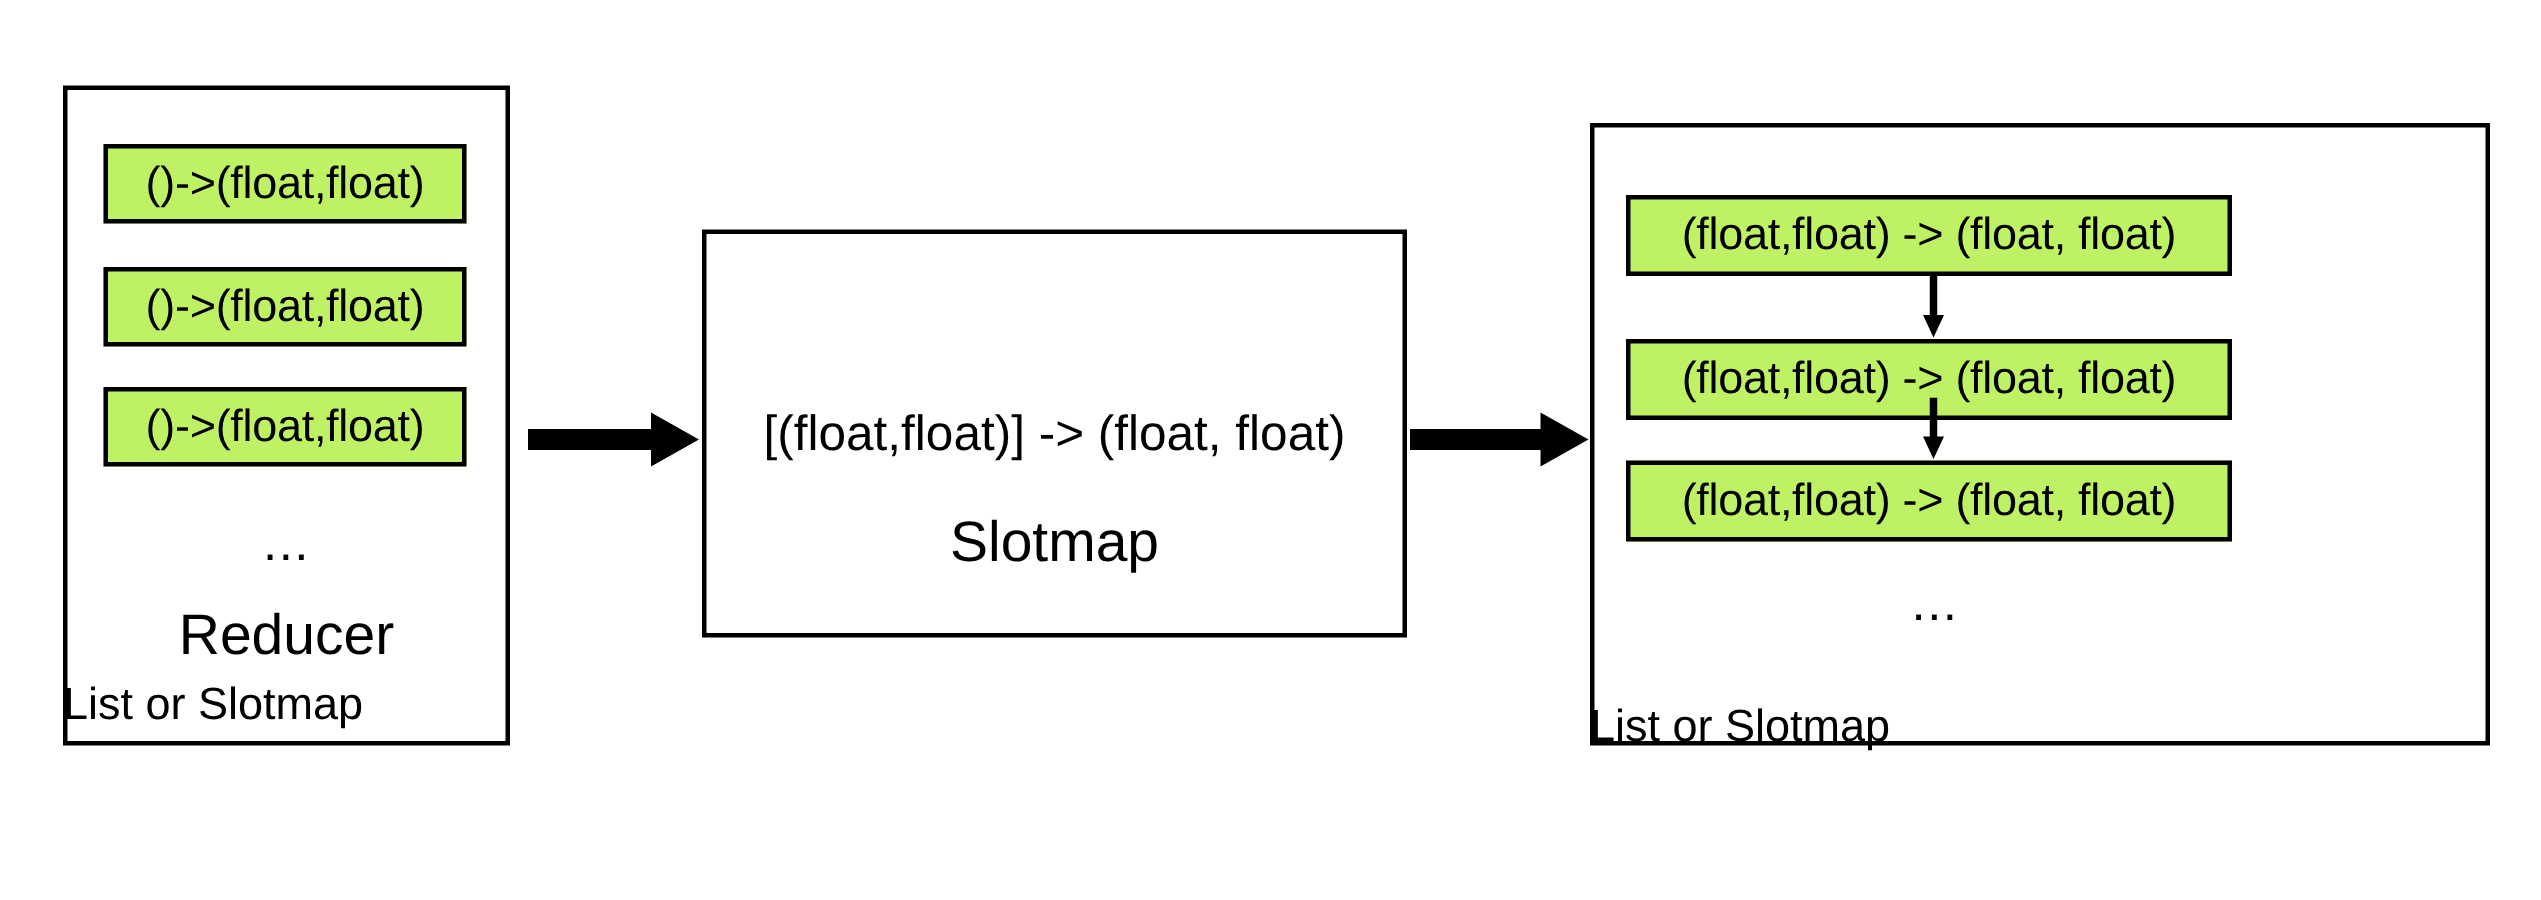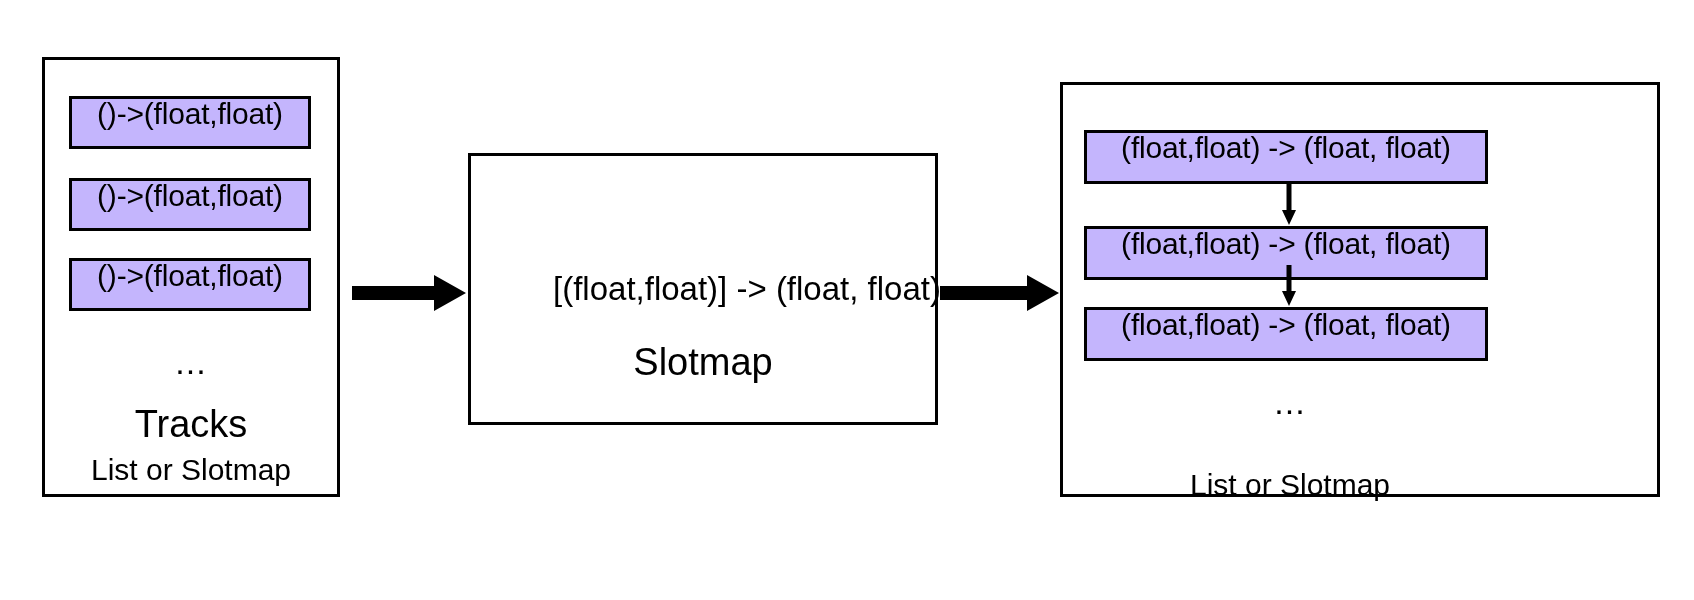--- a/index.html
+++ b/index.html
@@ -25,22 +25,23 @@
     box-sizing: border-box;
     border: 3px solid #000000;
     background: #ffffff;
   }
 
   
   .sig-box {
     position: absolute;
     box-sizing: border-box;
     border: 3px solid #000000;
-    background: #c4b5fd;
+    background: #bef264;
     display: flex;
+    align-items: center;
     justify-content: center;
     white-space: nowrap;
   }
   .sig-text {
     font-size: 30px;
     line-height: 1;
     letter-spacing: -0.2px;
   }
 
   
@@ -53,21 +54,20 @@
   }
   .caption-title {
     position: absolute;
     text-align: center;
     font-size: 38px;
     line-height: 1;
     white-space: nowrap;
   }
   .caption-sub {
     position: absolute;
-    text-align: center;
     font-size: 30px;
     line-height: 1;
     white-space: nowrap;
   }
 
   
   .reducer-signature {
     position: absolute;
     text-align: center;
     font-size: 33px;
@@ -110,34 +110,34 @@
   <div class="sig-box" style="left:69px; top:178px; width:242px; height:53px;">
     <span class="sig-text">()-&gt;(float,float)</span>
   </div>
 
   <div class="sig-box" style="left:69px; top:258px; width:242px; height:53px;">
     <span class="sig-text">()-&gt;(float,float)</span>
   </div>
 
   <div class="caption-ellipsis" style="left:42px; top:345px; width:298px;">...</div>
 
-  <div class="caption-title" style="left:42px; top:405px; width:298px;">Tracks</div>
+  <div class="caption-title" style="left:42px; top:405px; width:298px;">Reducer</div>
 
   <div class="caption-sub" style="left:42px; top:455px; width:298px;">List or Slotmap</div>
 
   <div class="thick-arrow" style="left:352px; top:273px; width:115px;">
     <svg width="115" height="40" viewBox="0 0 115 40" xmlns="http://www.w3.org/2000/svg">
       <path d="M0,13 L82,13 L82,2 L114,20 L82,38 L82,27 L0,27 Z" fill="#000000"></path>
     </svg>
   </div>
 
   <div class="group-box" style="left:468px; top:153px; width:470px; height:272px;">
   </div>
 
-  <div class="reducer-signature" style="left:468px; top:272px; width:470px;margin-left:44px;">[(float,float)] -&gt; (float, float)</div>
+  <div class="reducer-signature" style="left:468px; top:272px; width:470px;">[(float,float)] -&gt; (float, float)</div>
 
   <div class="reducer-title" style="left:468px; top:343px; width:470px;">Slotmap</div>
 
   <div class="thick-arrow" style="left:940px; top:273px; width:120px;">
     <svg width="120" height="40" viewBox="0 0 120 40" xmlns="http://www.w3.org/2000/svg">
       <path d="M0,13 L87,13 L87,2 L119,20 L87,38 L87,27 L0,27 Z" fill="#000000"></path>
     </svg>
   </div>
 
   <div class="group-box" style="left:1060px; top:82px; width:600px; height:415px;">

